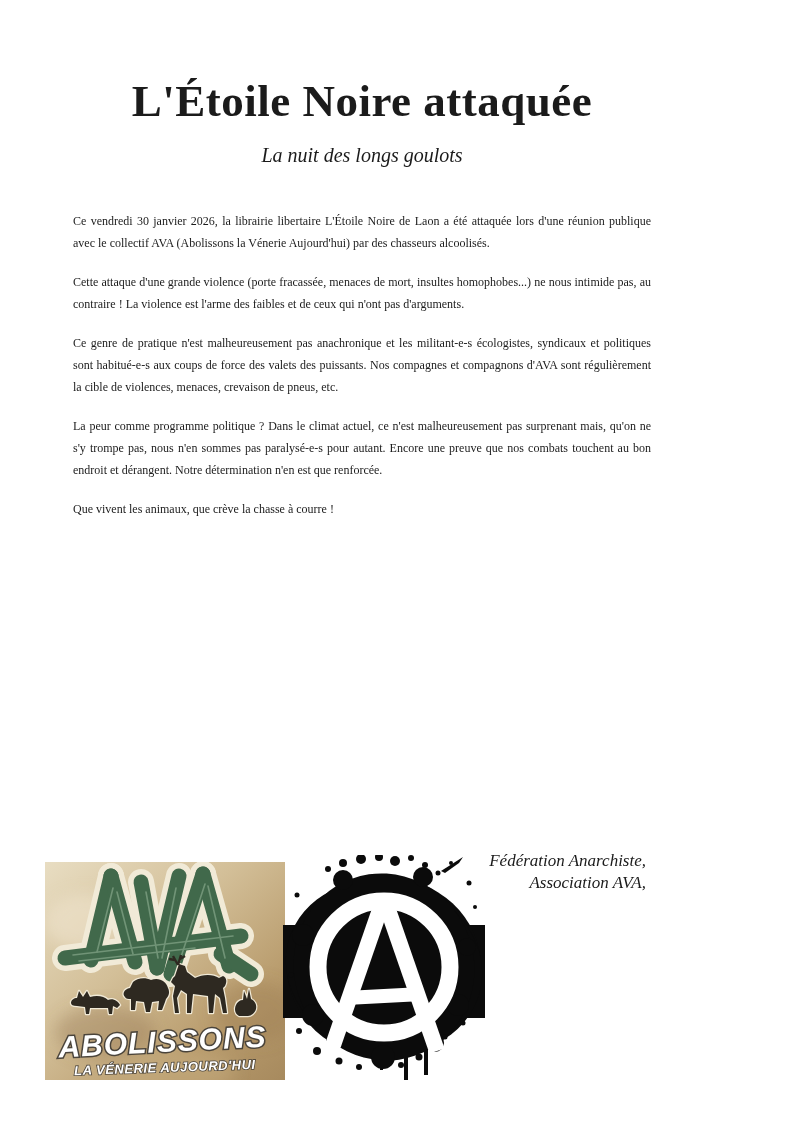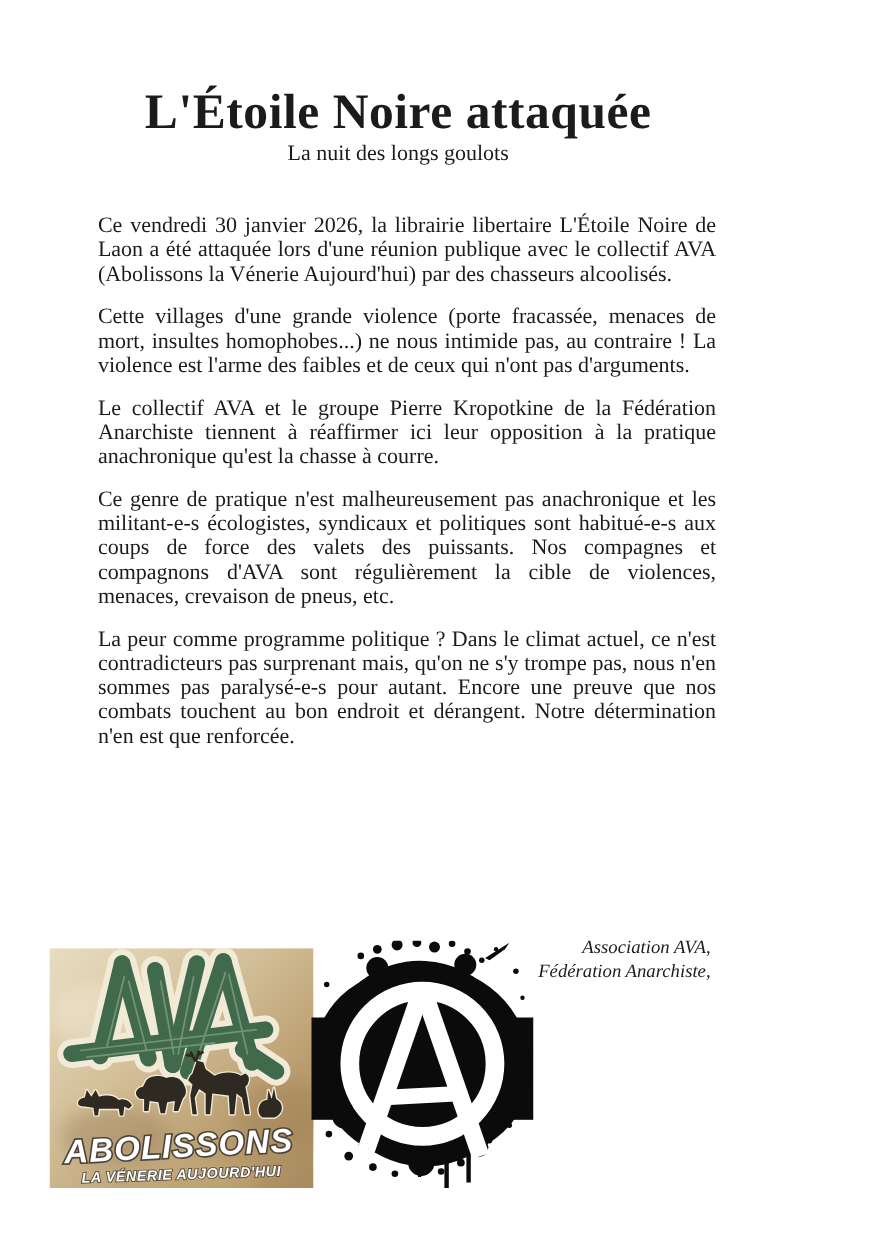--- a/index.html
+++ b/index.html
@@ -12,30 +12,31 @@
     color:#1b1b1b;
   }
   h1.doc-title {
     margin:0; padding-top:76px;
     text-align:center;
     font-size:45px; line-height:50px;
     font-weight:bold;
     letter-spacing:0.5px;
   }
   .doc-subtitle {
-    margin-top:0;
+    margin-top:16px;
     text-align:center;
+    font-style:italic;
     font-size:20px; line-height:26px;
   }
   .doc-body {
     margin:42px 73px 0 73px;
   }
   .doc-body p {
-    margin:0 0 17px 16px;
-    font-size:20px; line-height:22px;
+    margin:0 0 17px 0;
+    font-size:12px; line-height:22px;
     text-align:justify;
   }
   .doc-body p.gap-before { margin-top:39px; }
   .doc-body p.no-justify { text-align:left; }
   .signature {
     position:absolute;
     top:850px; right:78px;
     text-align:right;
     font-style:italic;
     font-size:17px; line-height:22px;
@@ -51,29 +52,29 @@
 </head>
 <body>
 
 <div class="page">
 
   <h1 class="doc-title">L'Étoile Noire attaquée</h1>
   <div class="doc-subtitle">La nuit des longs goulots</div>
 
   <div class="doc-body">
     <p>Ce vendredi 30 janvier 2026, la librairie libertaire L'Étoile Noire de Laon a été attaquée lors d'une réunion publique avec le collectif AVA (Abolissons la Vénerie Aujourd'hui) par des chasseurs alcoolisés.</p>
-    <p>Cette villages d'une grande violence (porte fracassée, menaces de mort, insultes homophobes...) ne nous intimide pas, au contraire ! La violence est l'arme des faibles et de ceux qui n'ont pas d'arguments.</p>
-    <p>Le collectif AVA et le groupe Pierre Kropotkine de la Fédération Anarchiste tiennent à réaffirmer ici leur opposition à la pratique anachronique qu'est la chasse à courre.</p>
+    <p>Cette attaque d'une grande violence (porte fracassée, menaces de mort, insultes homophobes...) ne nous intimide pas, au contraire ! La violence est l'arme des faibles et de ceux qui n'ont pas d'arguments.</p>
     <p>Ce genre de pratique n'est malheureusement pas anachronique et les militant-e-s écologistes, syndicaux et politiques sont habitué-e-s aux coups de force des valets des puissants. Nos compagnes et compagnons d'AVA sont régulièrement la cible de violences, menaces, crevaison de pneus, etc.</p>
-    <p>La peur comme programme politique ? Dans le climat actuel, ce n'est contradicteurs pas surprenant mais, qu'on ne s'y trompe pas, nous n'en sommes pas paralysé-e-s pour autant. Encore une preuve que nos combats touchent au bon endroit et dérangent. Notre détermination n'en est que renforcée.</p>
+    <p>La peur comme programme politique ? Dans le climat actuel, ce n'est malheureusement pas surprenant mais, qu'on ne s'y trompe pas, nous n'en sommes pas paralysé-e-s pour autant. Encore une preuve que nos combats touchent au bon endroit et dérangent. Notre détermination n'en est que renforcée.</p>
+    <p class="no-justify">Que vivent les animaux, que crève la chasse à courre !</p>
   </div>
 
   <div class="signature">
+    <div>Fédération Anarchiste,</div>
     <div>Association AVA,</div>
-    <div>Fédération Anarchiste,</div>
   </div>
 
   <svg class="logo-ava" width="240" height="218" viewBox="0 0 240 218" xmlns="http://www.w3.org/2000/svg">
     <defs>
       <linearGradient id="tanbg" x1="0" y1="0" x2="1" y2="1">
         <stop offset="0" stop-color="#e8ddc2"></stop>
         <stop offset="0.4" stop-color="#d3bf98"></stop>
         <stop offset="0.75" stop-color="#b89b6c"></stop>
         <stop offset="1" stop-color="#a78a5e"></stop>
       </linearGradient>

